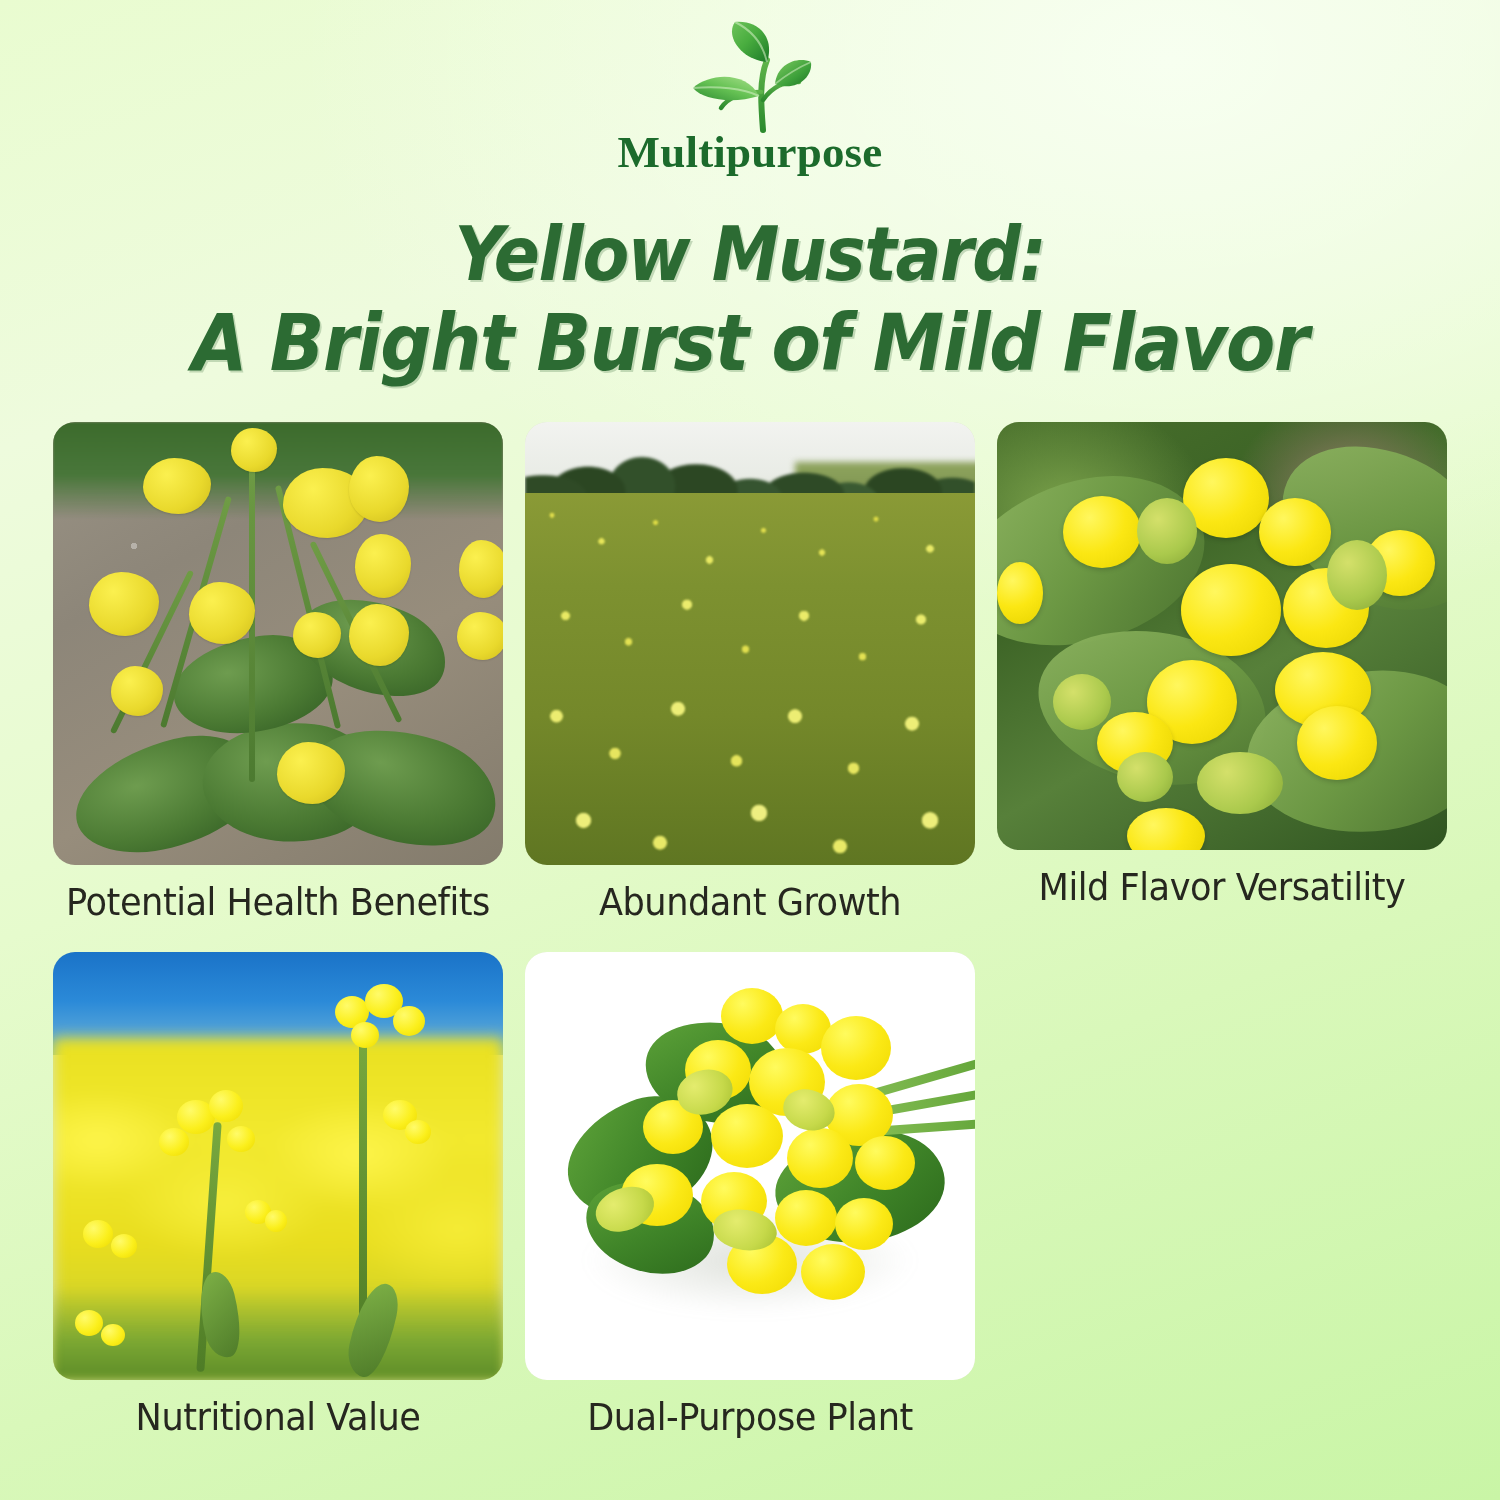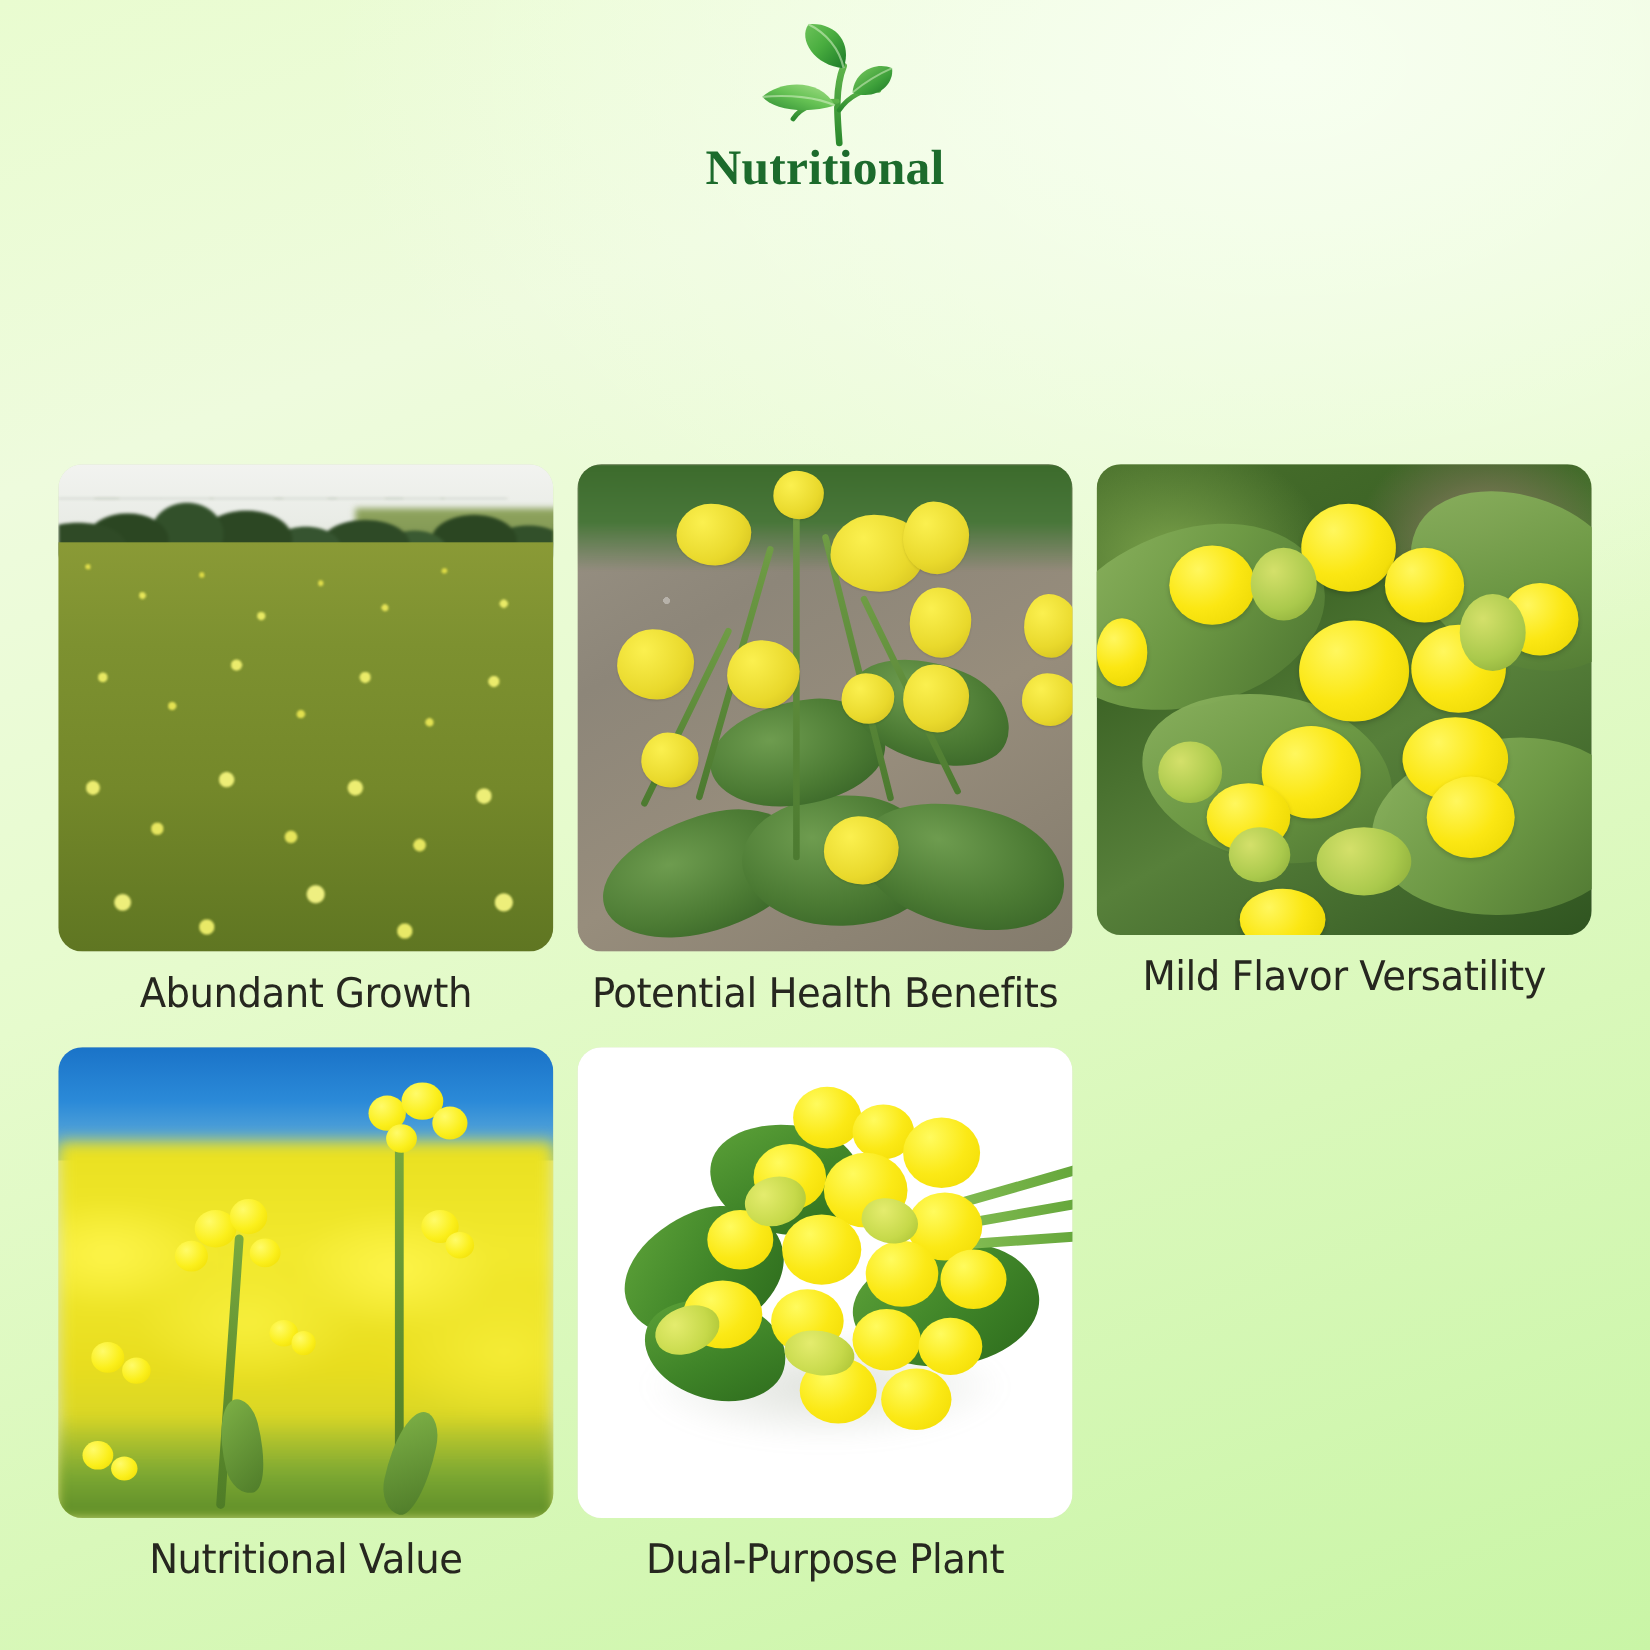--- a/index.html
+++ b/index.html
@@ -412,37 +412,30 @@
         <path d="M88 82 C96 70, 110 62, 124 64" stroke="url(#lgStem)" stroke-width="4.5" fill="none" stroke-linecap="round"></path>
         <path d="M86 74 C70 74, 54 78, 46 90" stroke="url(#lgStem)" stroke-width="4.5" fill="none" stroke-linecap="round"></path>
         <path d="M92 44 C66 42, 50 18, 60 4 C84 2, 100 20, 92 44 Z" fill="url(#lgA)"></path>
         <path d="M60 4 C76 12, 88 26, 92 44" stroke="#d9f2c8" stroke-width="2" fill="none" opacity=".55"></path>
         <path d="M84 78 C58 86, 28 82, 18 70 C36 54, 72 54, 84 78 Z" fill="url(#lgB)"></path>
         <path d="M18 70 C42 68, 68 70, 84 78" stroke="#e2f6d2" stroke-width="2" fill="none" opacity=".5"></path>
         <path d="M100 66 C102 46, 122 38, 136 44 C138 60, 120 74, 100 66 Z" fill="url(#lgC)"></path>
         <path d="M136 44 C122 50, 110 58, 100 66" stroke="#ddf3cc" stroke-width="1.8" fill="none" opacity=".5"></path>
       </svg>
     </div>
-    <div class="brand-name">Nutritional</div>
+    <div class="brand-name">Multipurpose</div>
   </div>
 
+  <div class="title-block">
+    <div class="title-line">Yellow Mustard:</div>
+    <div class="title-line sub">A Bright Burst of Mild Flavor</div>
+  </div>
 
   <div class="grid">
 
-
-    <div class="cell">
-      <div class="photo">
-        <div class="p3-sky"></div>
-        <div class="p3-far"></div>
-        <div class="p3-trees"></div>
-        <div class="p3-field"></div>
-        <div class="p3-bloom"></div>
-      </div>
-      <div class="caption">Abundant Growth</div>
-    </div>
 
     <div class="cell">
       <div class="photo">
         <div class="p2-soil layer"></div>
         <div class="p2-grass"></div>
 
         <div class="p2-leaf" style="left:20px;top:320px;width:190px;height:105px;transform:rotate(-14deg);"></div>
         <div class="p2-leaf" style="left:150px;top:300px;width:175px;height:120px;transform:rotate(6deg);"></div>
         <div class="p2-leaf" style="left:255px;top:310px;width:190px;height:110px;transform:rotate(18deg);"></div>
         <div class="p2-leaf" style="left:120px;top:215px;width:160px;height:95px;transform:rotate(-6deg);"></div>
@@ -464,20 +457,31 @@
         <div class="p2-fl" style="left:296px;top:182px;width:60px;height:62px;"></div>
         <div class="p2-fl" style="left:240px;top:190px;width:48px;height:46px;"></div>
         <div class="p2-fl" style="left:58px;top:244px;width:52px;height:50px;"></div>
         <div class="p2-fl" style="left:224px;top:320px;width:68px;height:62px;"></div>
         <div class="p2-fl" style="left:406px;top:118px;width:48px;height:58px;"></div>
         <div class="p2-fl" style="left:404px;top:190px;width:50px;height:48px;"></div>
       </div>
       <div class="caption">Potential Health Benefits</div>
     </div>
 
+    <div class="cell">
+      <div class="photo">
+        <div class="p3-sky"></div>
+        <div class="p3-far"></div>
+        <div class="p3-trees"></div>
+        <div class="p3-field"></div>
+        <div class="p3-bloom"></div>
+      </div>
+      <div class="caption">Abundant Growth</div>
+    </div>
+
     <div class="cell short">
       <div class="photo">
         <div class="p4-bg layer"></div>
         <div class="p4-bigleaf" style="left:-40px;top:60px;width:250px;height:160px;transform:rotate(-18deg);"></div>
         <div class="p4-bigleaf" style="left:40px;top:210px;width:230px;height:150px;transform:rotate(10deg);"></div>
         <div class="p4-bigleaf" style="left:250px;top:250px;width:240px;height:160px;transform:rotate(-8deg);"></div>
         <div class="p4-bigleaf" style="left:280px;top:30px;width:210px;height:150px;transform:rotate(24deg);"></div>
 
         <div class="p4-fl" style="left:186px;top:36px;width:86px;height:80px;"></div>
         <div class="p4-fl" style="left:66px;top:74px;width:78px;height:72px;"></div>

